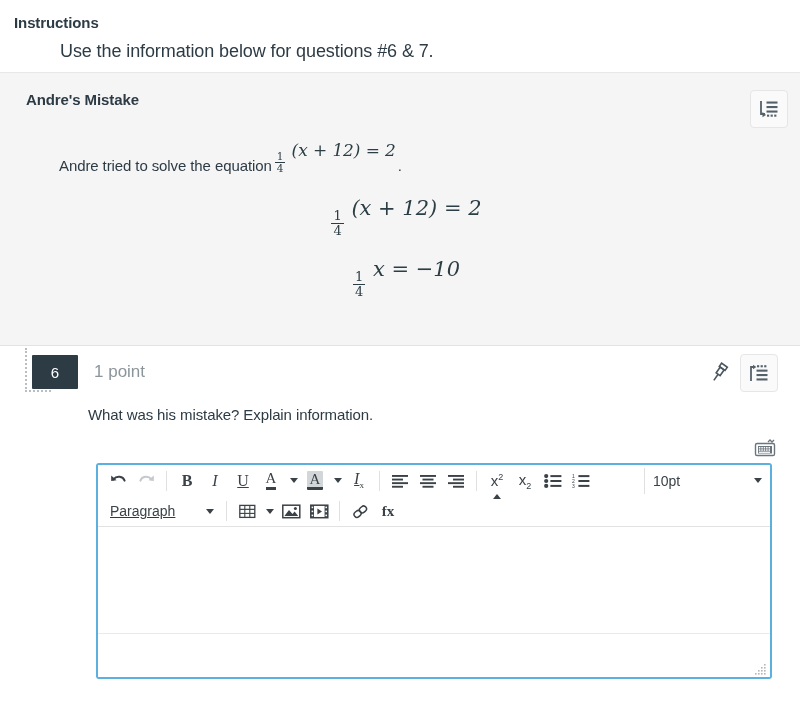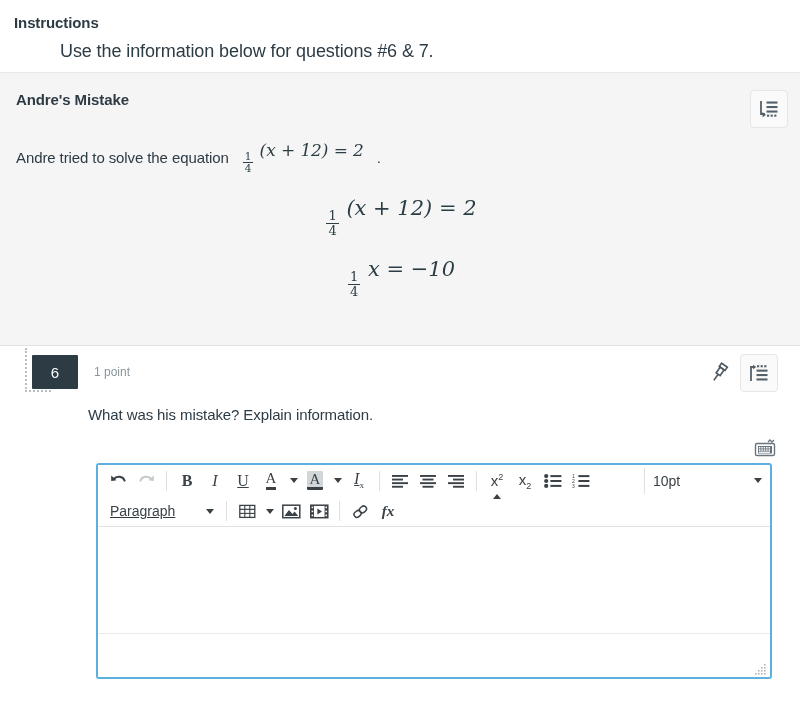--- a/index.html
+++ b/index.html
@@ -29,38 +29,39 @@
     letter-spacing: -0.1px;
     margin-left: 46px;
   }
 
   
   .stimulus {
     position: relative;
     background: #f5f5f5;
     border-top: 1px solid #e8e8e8;
     border-bottom: 1px solid #e3e3e3;
-    padding: 18px 14px 26px 16px;
+    padding: 18px 14px 26px 26px;
     min-height: 274px;
   }
   .stimulus-title {
     font-size: 15px;
     font-weight: bold;
     color: #2d3b45;
     letter-spacing: -0.1px;
     margin-bottom: 32px;
   }
   .stimulus-intro {
     font-size: 15px;
     color: #2d3b45;
     letter-spacing: -0.1px;
     display: flex;
-    align-items: center;
-    gap: 13px;
+    align-items: flex-end;
+    gap: 2px;
     margin-bottom: 14px;
+    margin-left: 33px;
   }
 
   .stimulus-tool {
     position: absolute;
     top: 17px;
     right: 12px;
     width: 38px;
     height: 38px;
     border: 1px solid #e6e6e6;
     border-radius: 4px;
@@ -124,21 +125,21 @@
     font-size: 15px;
     display: flex;
     align-items: center;
     justify-content: center;
     border-radius: 1px;
     position: relative;
     z-index: 2;
   }
   .q-points {
     margin-left: 16px;
-    font-size: 12px;
+    font-size: 17px;
     color: #8b959b;
   }
   .q-actions {
     position: absolute;
     right: 8px;
     top: 8px;
     display: flex;
     align-items: center;
     gap: 8px;
   }
@@ -621,21 +622,21 @@
             <svg width="19" height="15" viewBox="0 0 19 15">
               <g transform="rotate(-40 9.5 7.5)">
                 <rect x="2" y="4.6" width="7.4" height="5.8" rx="2.9" fill="none" stroke="#3b4247" stroke-width="1.5"></rect>
                 <rect x="9" y="4.6" width="7.4" height="5.8" rx="2.9" fill="none" stroke="#3b4247" stroke-width="1.5"></rect>
               </g>
             </svg>
           </span>
         </div>
 
         <div class="tb-btn">
-          <span style="font-family:'Liberation Serif',serif;font-weight:bold;font-style:italic;font-size:15px;">
+          <span style="font-family:'Liberation Serif',serif;font-weight:bold;font-size:15px;">
             <span>fx</span>
           </span>
         </div>
       </div>
     </div>
 
     <div class="editor-body"></div>
 
     <div class="editor-status">
       <div class="resize-grip">

